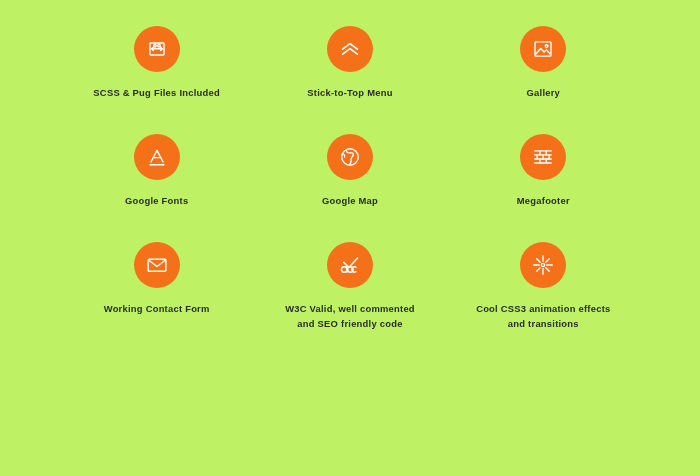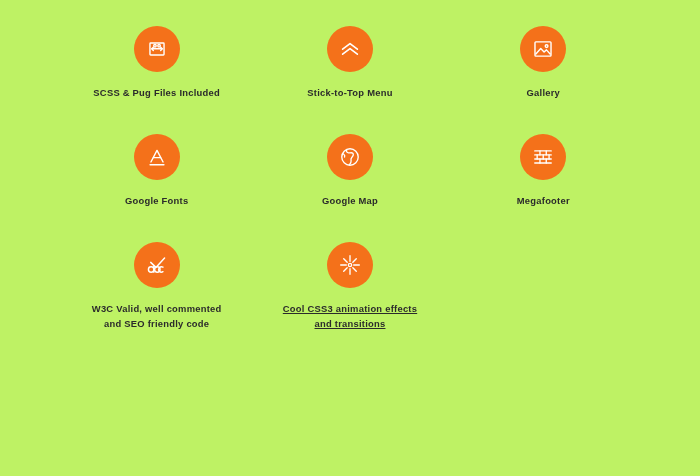--- a/index.html
+++ b/index.html
@@ -150,20 +150,31 @@
           <path d="M12.2 10.1 V13.8"></path>
           <path d="M17.6 10.1 V13.8"></path>
           <path d="M9.2 13.8 V17.5"></path>
           <path d="M15.0 13.8 V17.5"></path>
         </svg>
       </span>
     </div>
     <div class="feature-label" style="color: rgb(43, 43, 43);">Megafooter</div>
   </div>
 
+  <div class="feature-cell">
+    <div class="icon-circle" style="background: rgb(244, 113, 26);">
+      <span>
+        <svg viewBox="0 0 24 24" fill="none" stroke="#ffffff" stroke-width="1.35" stroke-linecap="round" stroke-linejoin="round">
+          <rect x="3.8" y="6.6" width="16.4" height="11.2" rx="0.9"></rect>
+          <path d="M4.4 7.6 L12 13.4 L19.6 7.6"></path>
+        </svg>
+      </span>
+    </div>
+    <div class="feature-label" style="color: rgb(43, 43, 43);">Working Contact Form</div>
+  </div>
 
   <div class="feature-cell">
     <div class="icon-circle" style="background: rgb(244, 113, 26);">
       <span>
         <svg viewBox="0 0 24 24" fill="none" stroke="#ffffff" stroke-width="1.35" stroke-linecap="round" stroke-linejoin="round">
           <path d="M6.2 9.6 L11.0 14.2 L19.0 5.6"></path>
           <circle cx="6.6" cy="16.1" r="2.5"></circle>
           <path d="M9.1 13.2 V18.6"></path>
           <circle cx="12.3" cy="16.1" r="2.5"></circle>
           <path d="M9.8 13.2 V18.6" opacity="0"></path>
@@ -184,18 +195,18 @@
           <path d="M3.4 12 H8.6"></path>
           <path d="M15.4 12 H20.6"></path>
           <path d="M6.2 6.2 L9.4 9.4"></path>
           <path d="M14.6 14.6 L17.8 17.8"></path>
           <path d="M17.8 6.2 L14.6 9.4"></path>
           <path d="M9.4 14.6 L6.2 17.8"></path>
           <circle cx="12" cy="12" r="1.5"></circle>
         </svg>
       </span>
     </div>
-    <div class="feature-label" style="color: rgb(43, 43, 43); text-decoration: underline;">Cool CSS3 animation effects
+    <div class="feature-label" style="color: rgb(43, 43, 43);">Cool CSS3 animation effects
 and transitions</div>
   </div>
 
 
 </div>
 
 </body></html>

